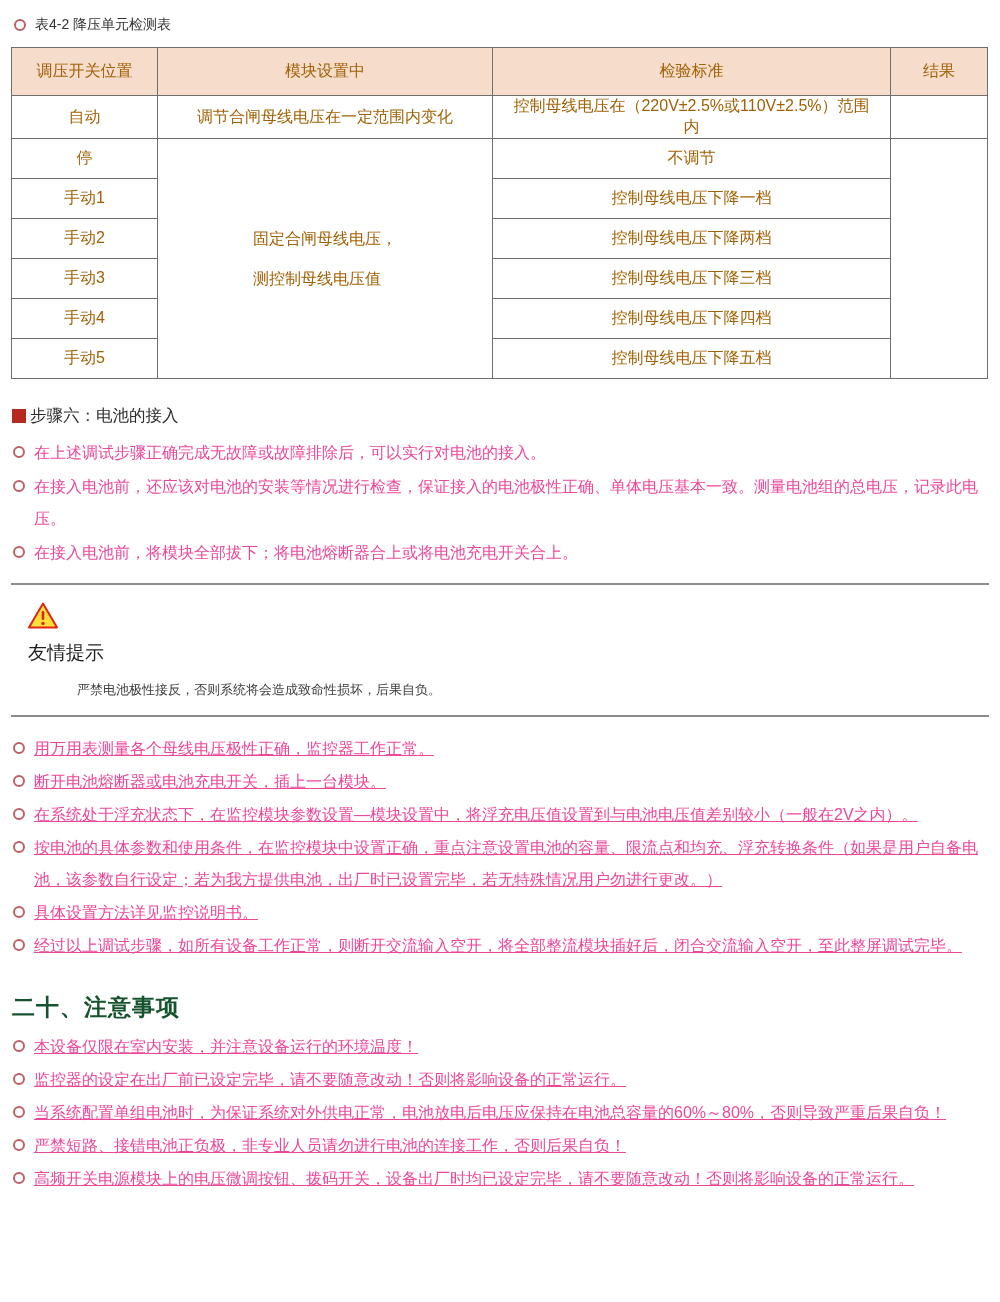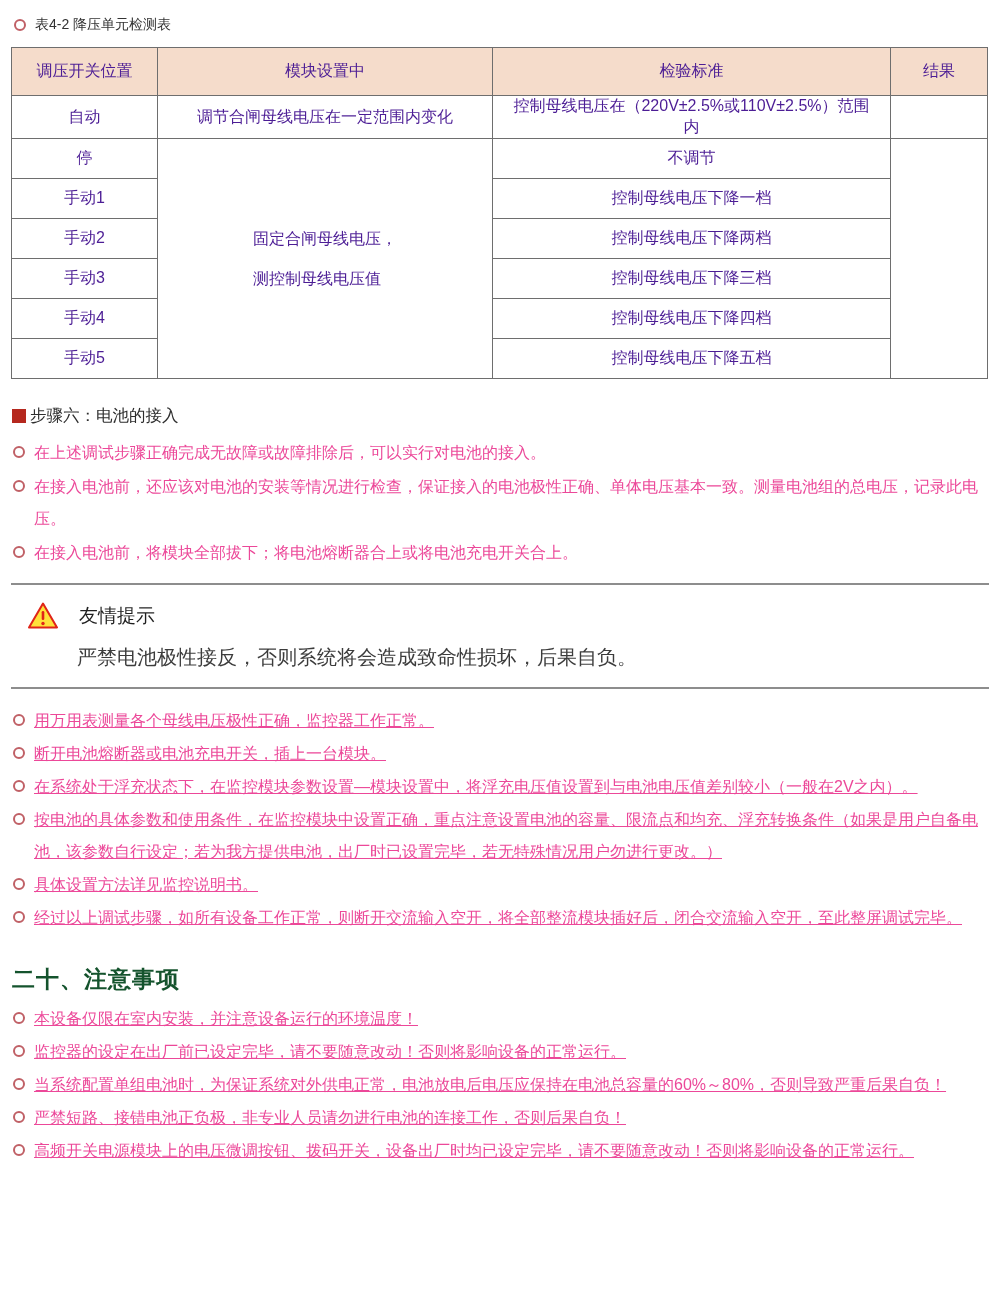--- a/index.html
+++ b/index.html
@@ -14,41 +14,41 @@
   
   .caption-row { display:flex; align-items:center; gap:9px; margin:8px 0 13px 3px; font-size:14px; color:#333; }
 
   
   .ring { display:inline-block; width:12px; height:12px; border:2px solid #c06066; border-radius:50%; flex:0 0 auto; }
 
   
   table.test { border-collapse:collapse; width:976px; table-layout:fixed; }
   table.test th, table.test td {
     border:1px solid #6e6e6e; text-align:center; vertical-align:middle;
-    font-size:16px; color:#4c1d95; padding:0 20px;
+    font-size:16px; color:#a16207; padding:0 20px;
   }
   table.test th { background:#f5dccb; height:48px; font-weight:normal; }
   table.test td { height:40px; }
   .col-pos{width:146px;} .col-item{width:335px;} .col-std{width:398px;} .col-res{width:97px;}
   .merged-item-inner { display:inline-block; text-align:left; line-height:40px; }
 
   
   .step-head { display:flex; align-items:center; gap:4px; margin:26px 0 10px 1px; font-size:16.5px; color:#2e2e2e; }
   .sq { display:inline-block; width:14px; height:14px; background:#b5281e; flex:0 0 auto; }
 
   
   .bullet { position:relative; padding-left:22px; font-size:16px; line-height:32px; margin:0 0 2px 1px; color:#ec4899; }
   .bullet .ring { position:absolute; left:1px; top:9px; }
 
   .hr { height:2px; background:#8d8d8d; margin:14px 0 0 0; }
 
   
-  .warn-head { display:flex; align-items:center; gap:21px; margin:17px 0 0 17px; font-size:19px; color:#1f1f1f; }
+  .warn-head { display:flex; align-items:flex-start; gap:11px; margin:17px 0 0 17px; font-size:19px; color:#1f1f1f;flex-direction:column; }
   .warn-icon { flex:0 0 auto; line-height:0; }
-  .warn-text { margin:15px 0 16px 66px; font-size:20px; color:#3c3c3c; }
+  .warn-text { margin:15px 0 16px 66px; font-size:13px; color:#3c3c3c; }
 
   .group-top { margin-top:16px; }
 
   
   .notice-head { margin:30px 0 8px 1px; font-size:23px; font-weight:bold; color:#14532d; letter-spacing:1px; }
 
   .tight { margin-bottom:1px;text-decoration:underline; }
 </style>
 </head>
 <body>

